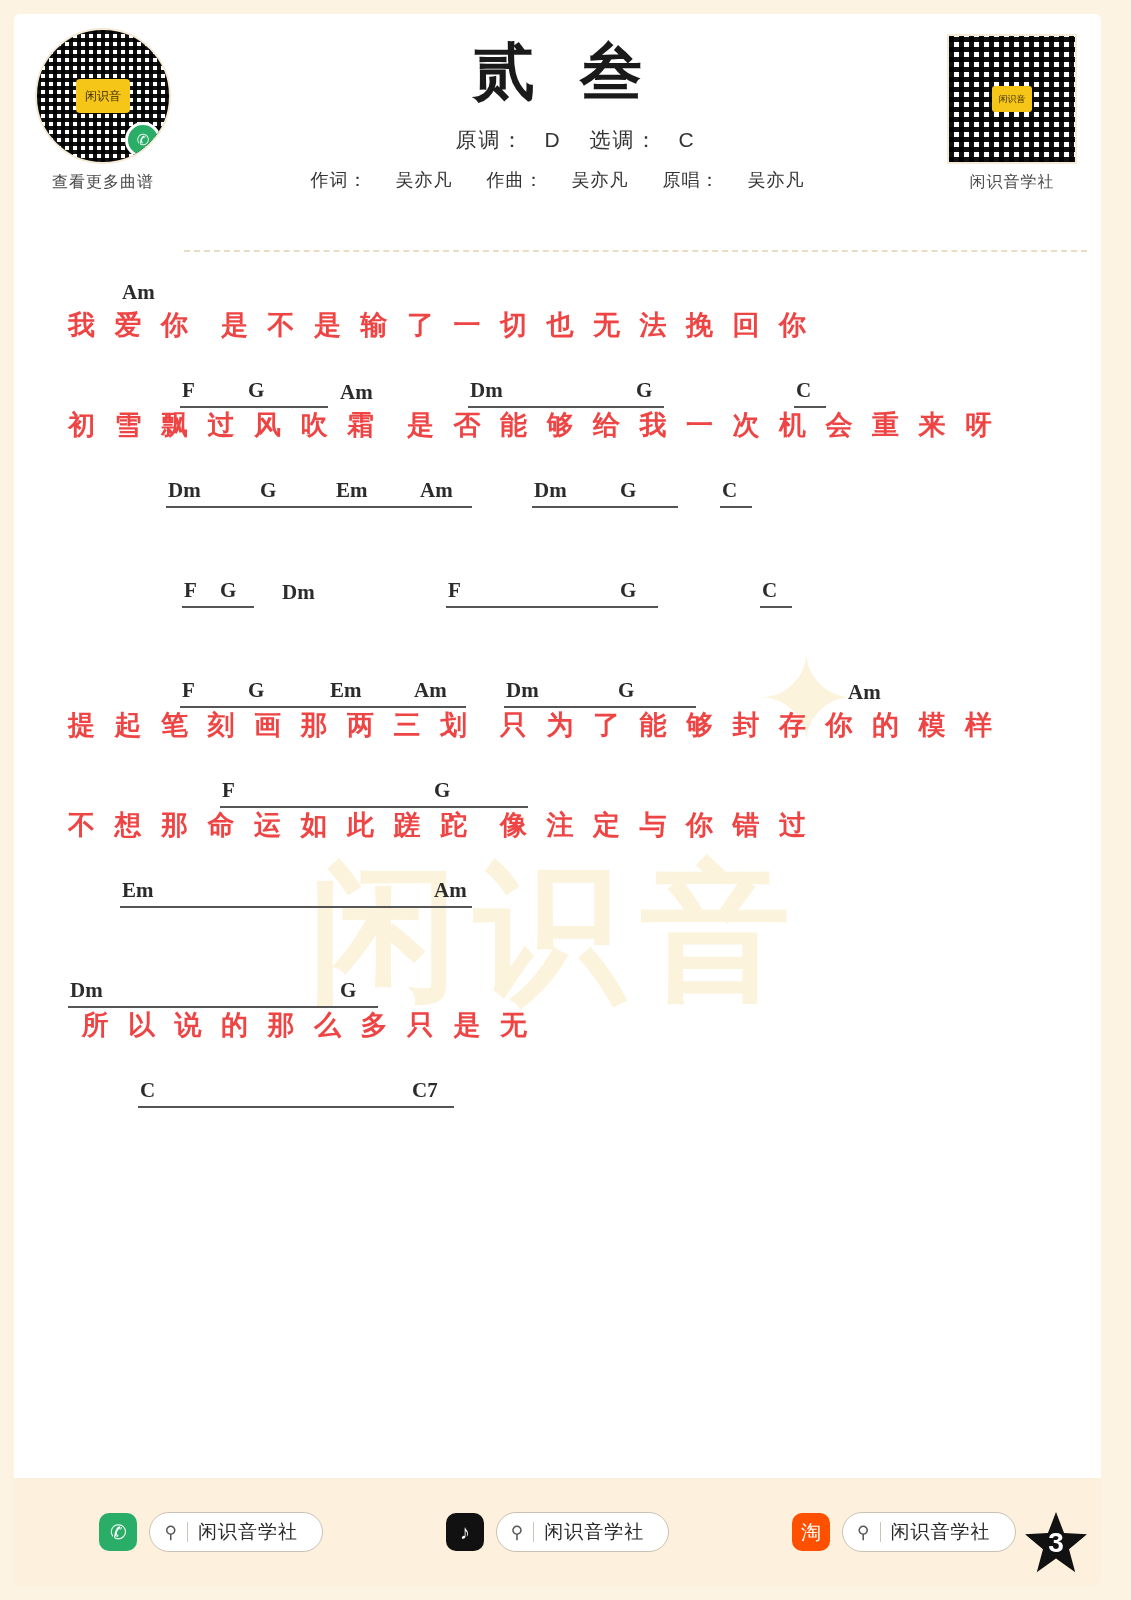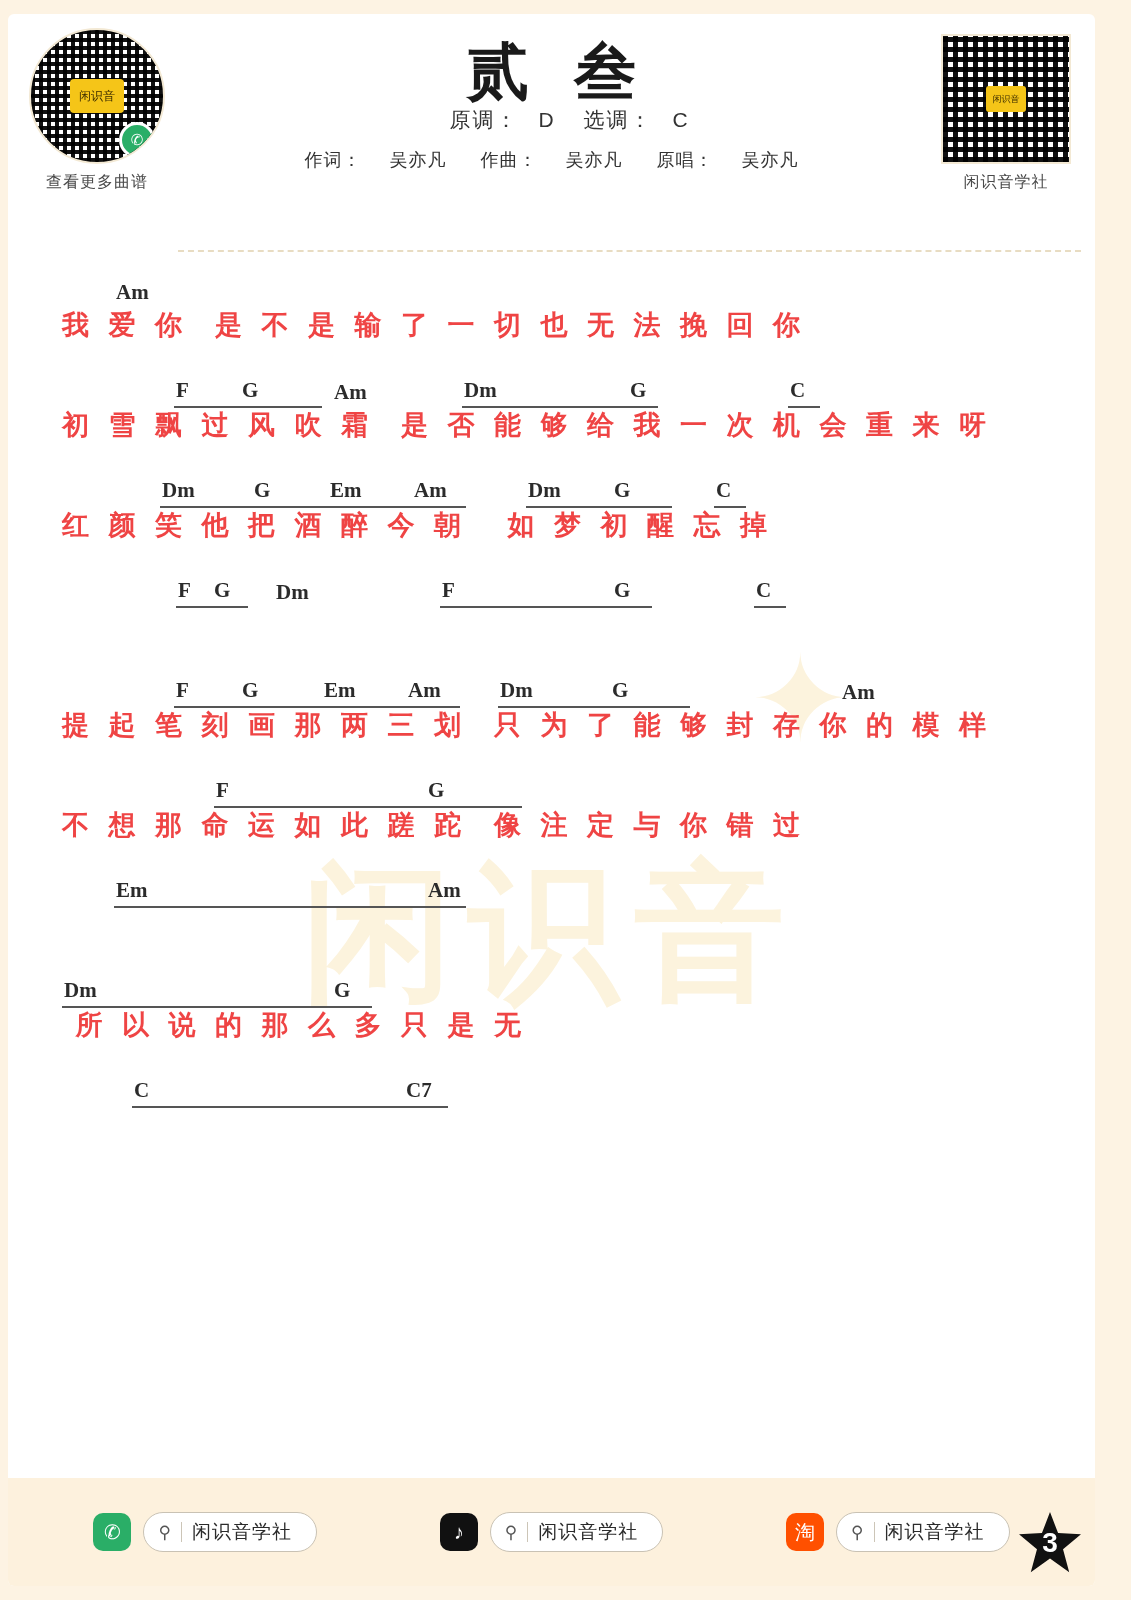--- a/index.html
+++ b/index.html
@@ -9,21 +9,21 @@
   }
   body {
     width: 1131px;
     height: 1600px;
     font-family: "Liberation Sans", sans-serif;
     position: relative;
     overflow: hidden;
   }
   .page {
     position: absolute;
-    left: 8px;
+    left: 14px;
     top: 14px;
     width: 1087px;
     height: 1572px;
     background: #ffffff;
     border-radius: 6px;
     overflow: hidden;
   }
   
   .header {
     position: relative;
@@ -141,20 +141,21 @@
   }
   .song-title {
     font-size: 62px;
     font-weight: bold;
     letter-spacing: 14px;
     color: #1a1a1a;
     line-height: 1.1;
     margin-left: 14px;
   }
   .key-line {
+    margin-top: 20px;
     font-size: 21px;
     color: #333;
     letter-spacing: 2px;
     padding-left: 36px;
   }
   .key-line span { margin: 0 10px; }
   .credit-line {
     margin-top: 14px;
     font-size: 18px;
     color: #333;
@@ -368,21 +369,20 @@
       <div class="line">
         <div class="chords">
           <div class="chord" style="left: 90px; width: 92px;">Dm</div>
           <div class="chord" style="left: 182px; width: 84px;">G</div>
           <div class="chord" style="left: 258px; width: 84px;">Em</div>
           <div class="chord" style="left: 342px; width: 54px;">Am</div>
           <div class="chord" style="left: 456px; width: 86px;">Dm</div>
           <div class="chord" style="left: 542px; width: 60px;">G</div>
           <div class="chord" style="left: 644px; width: 32px;">C</div>
         </div>
-        <div class="lyrics">红 颜 笑 他 把 酒 醉 今 朝   如 梦 初 醒 忘 掉</div>
       </div>
       <div class="line">
         <div class="chords">
           <div class="chord" style="left: 106px; width: 36px;">F</div>
           <div class="chord" style="left: 142px; width: 36px;">G</div>
           <div class="chord nobar" style="left: 204px;">Dm</div>
           <div class="chord" style="left: 370px; width: 172px;">F</div>
           <div class="chord" style="left: 542px; width: 40px;">G</div>
           <div class="chord" style="left: 684px; width: 32px;">C</div>
         </div>

